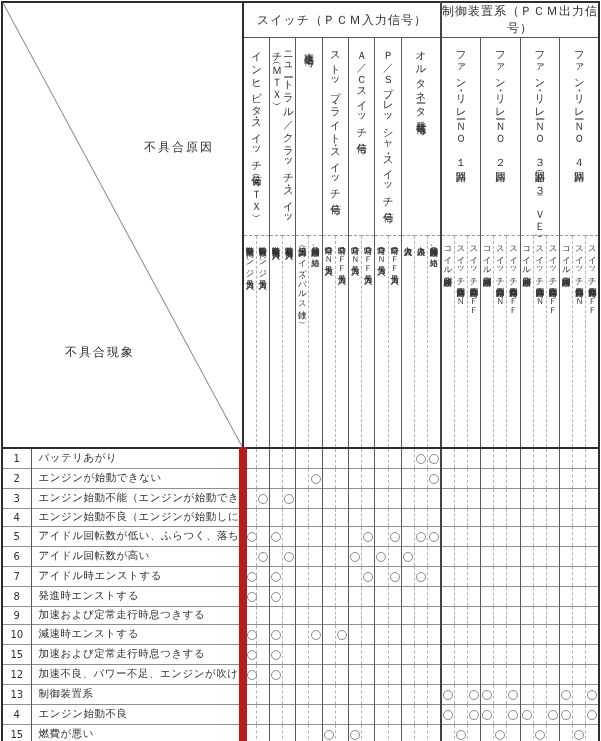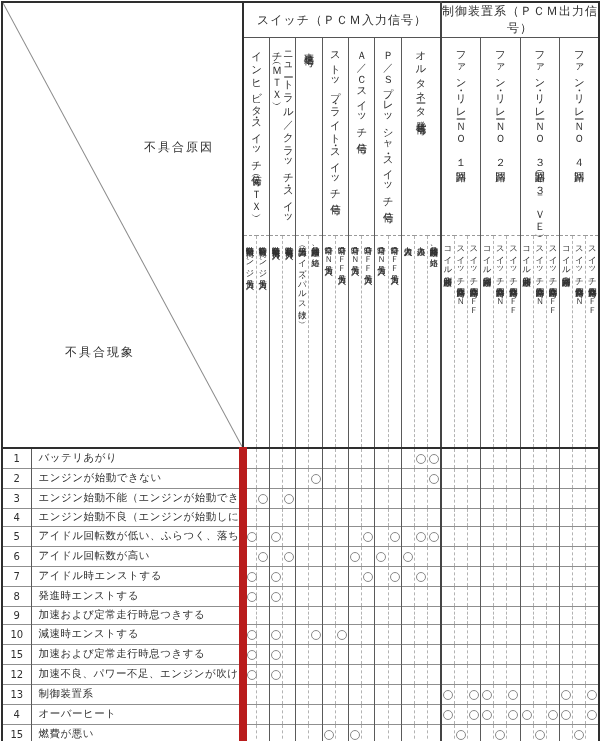--- a/index.html
+++ b/index.html
@@ -601,21 +601,21 @@
           <td class="cell b-dash"><span class="circle"></span></td>
           <td class="cell b-solid"></td>
           <td class="cell b-dash"></td>
           <td class="cell b-dash"></td>
           <td class="cell b-solid"><span class="circle"></span></td>
           <td class="cell b-dash"></td>
           <td class="cell b-dash"><span class="circle"></span></td>
         </tr>
         <tr class="data-row">
           <td class="num">4</td>
-          <td class="sym">オーバーヒート</td>
+          <td class="sym">エンジン始動不良</td>
           <td class="cell "></td>
           <td class="cell b-dash"></td>
           <td class="cell b-solid"></td>
           <td class="cell b-dash"></td>
           <td class="cell b-solid"></td>
           <td class="cell b-dash"></td>
           <td class="cell b-solid"></td>
           <td class="cell b-dash"></td>
           <td class="cell b-solid"></td>
           <td class="cell b-dash"></td>

